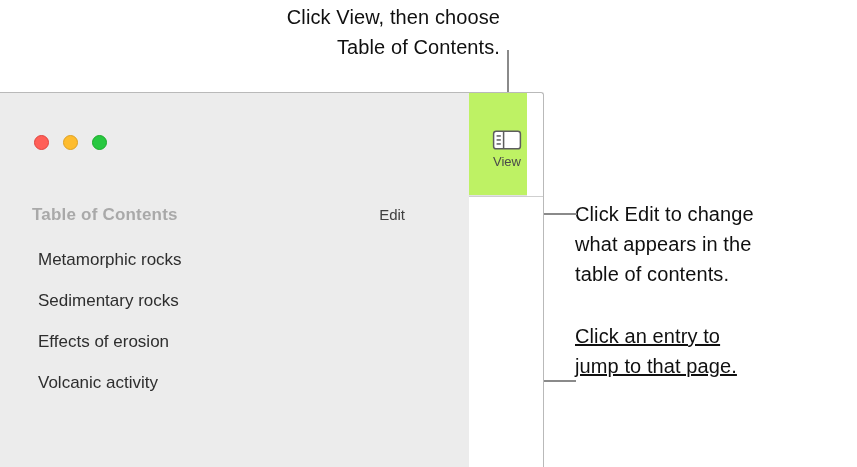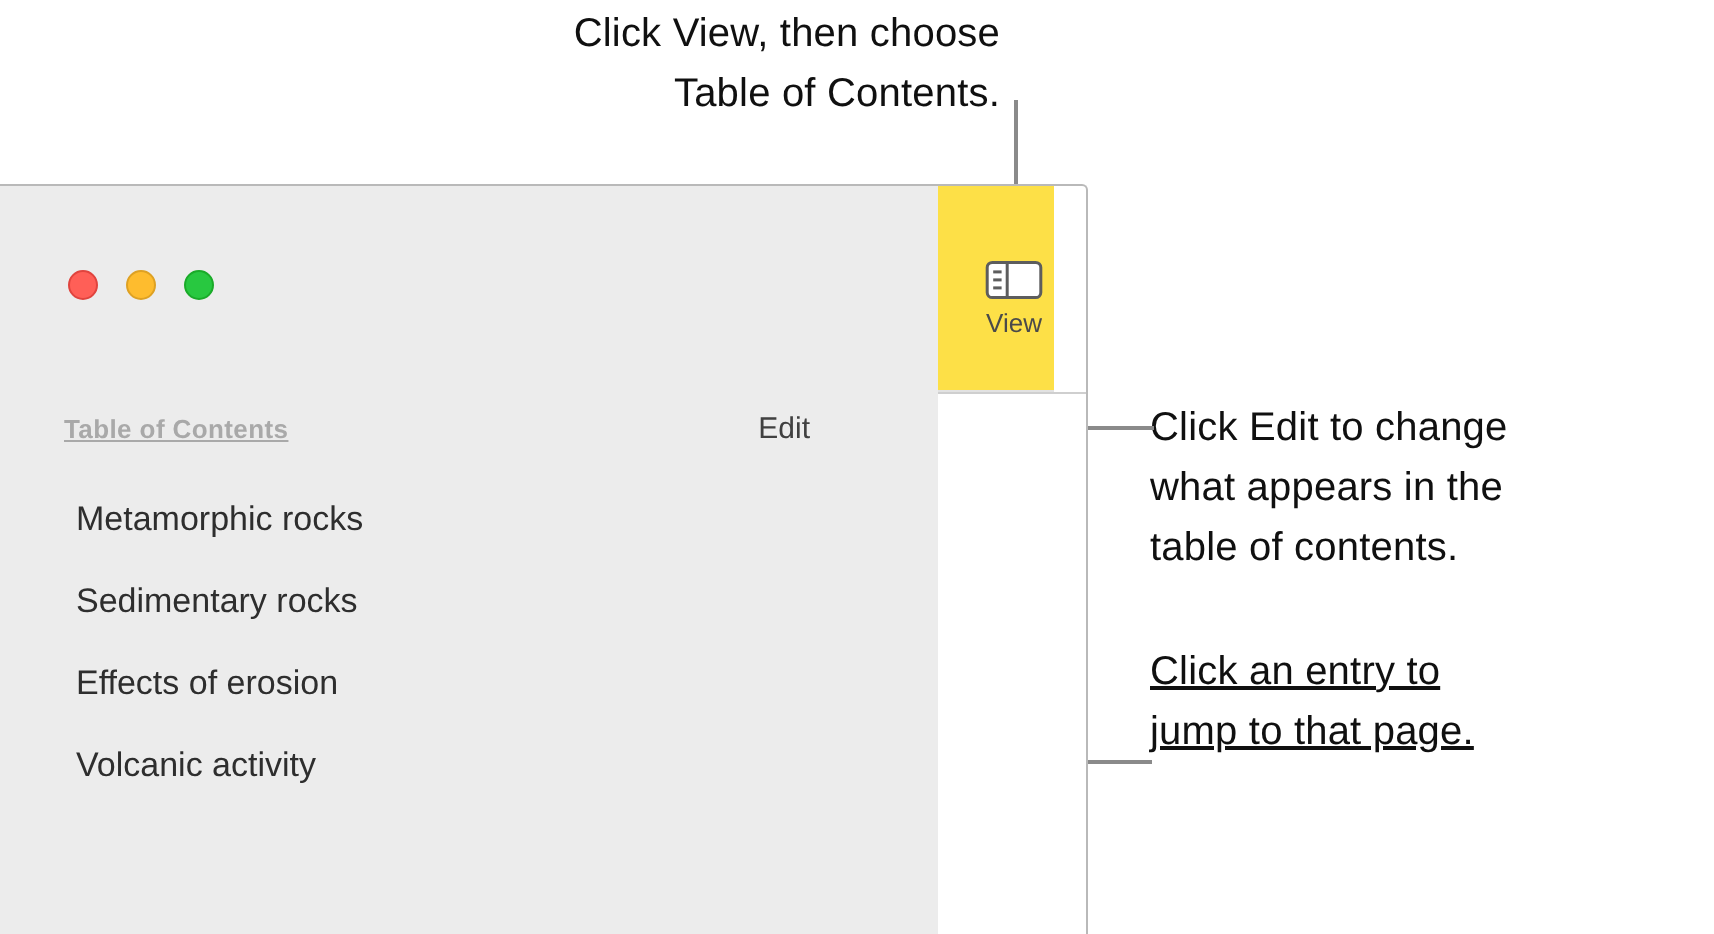--- a/index.html
+++ b/index.html
@@ -89,21 +89,21 @@
     overflow: hidden;
   }
 
   
   #toolbar {
     position: absolute;
     left: 482px;
     top: 0;
     right: 16px;
     height: 103px;
-    background: #fde047;
+    background: #bef264;
     border-bottom: 1px solid #e2e2e2;
     box-sizing: border-box;
   }
   #toolbar-divider {
     position: absolute;
     left: 482px;
     top: 103px;
     right: 0;
     height: 1px;
     background: #cfcfcf;
@@ -158,26 +158,25 @@
     position: absolute;
     left: 0;
     top: 112px;
     width: 482px;
     height: 20px;
   }
   #toc-title {
     position: absolute;
     left: 45px;
     top: 0;
-    font-size: 13px;
+    font-size: 17px;
     font-weight: bold;
     color: #a9a9a9;
     letter-spacing: 0.2px;
     line-height: 20px;
-    text-decoration: underline;
   }
   #toc-edit {
     position: absolute;
     right: 64px;
     top: 0;
     font-size: 15px;
     color: #404040;
     line-height: 20px;
     cursor: default;
   }

